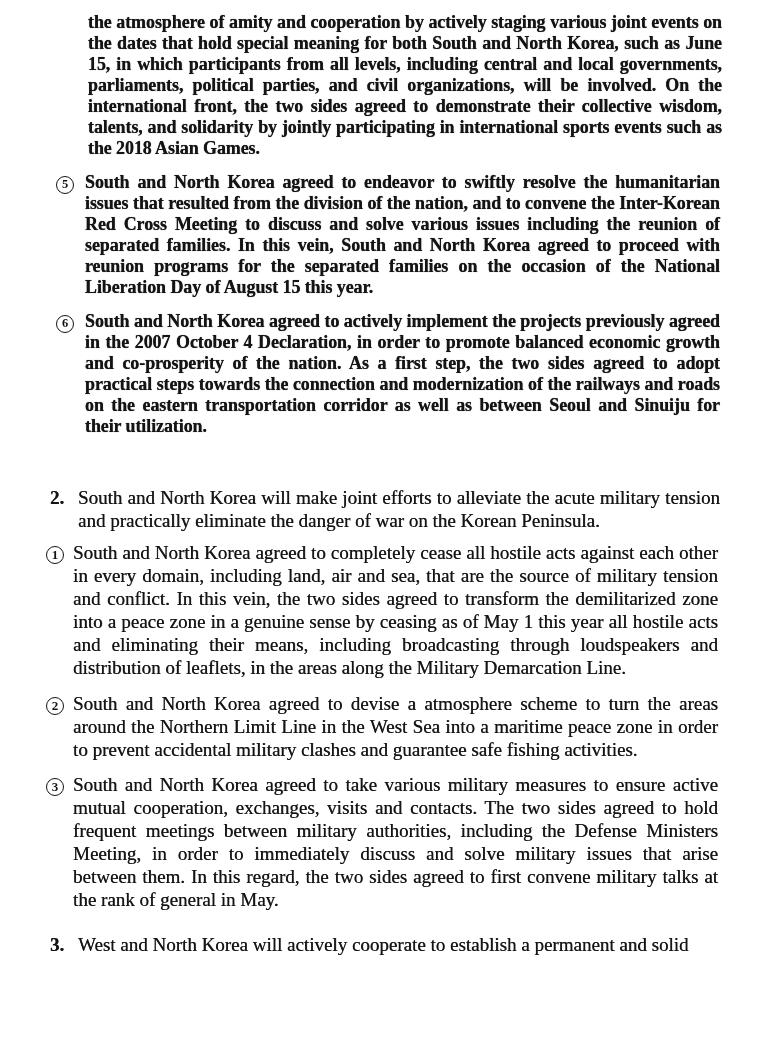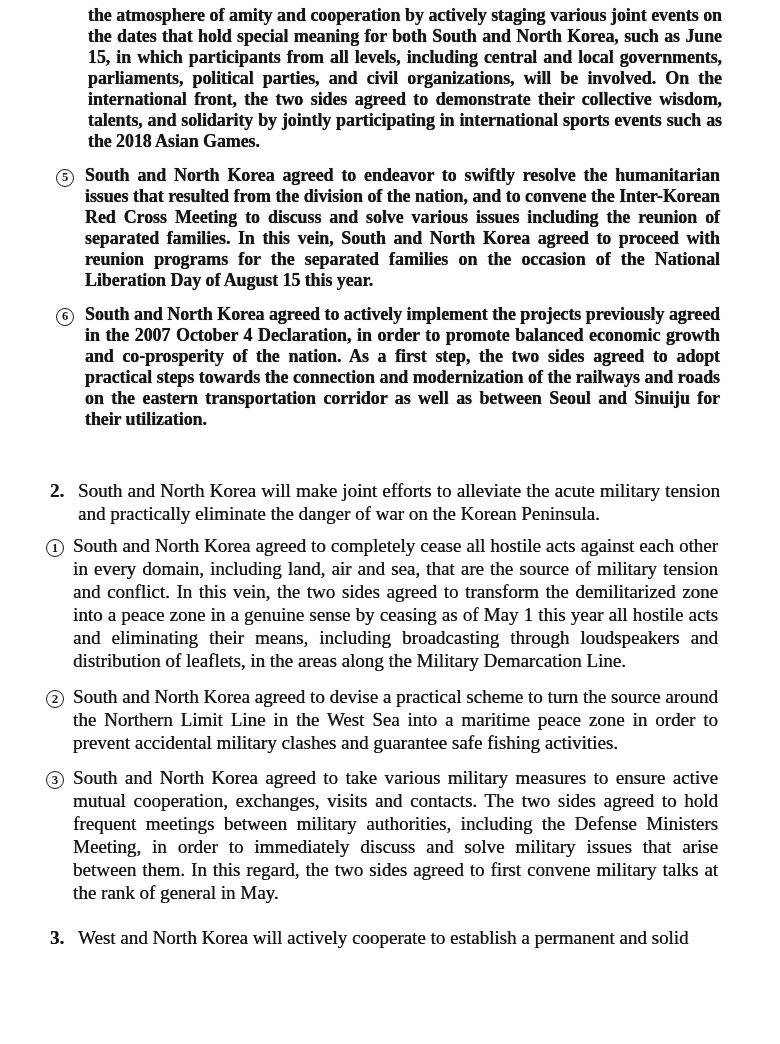--- a/index.html
+++ b/index.html
@@ -9,21 +9,21 @@
   }
   .page {
     position: relative;
     width: 780px;
     height: 1044px;
     background: #ffffff;
     overflow: hidden;
     font-family: "Liberation Serif", "DejaVu Serif", serif;
     color: #141414;
     box-sizing: border-box;
-    padding-top: 5px;
+    padding-top: 12px;
   }
   
   .block {
     display: flex;
     align-items: flex-start;
   }
   .block .marker {
     flex: 0 0 auto;
     text-align: left;
     white-space: nowrap;
@@ -121,21 +121,21 @@
     <div class="marker">
       <span class="circle">1</span>
     </div>
     <div class="para">South and North Korea agreed to completely cease all hostile acts against each other in every domain, including land, air and sea, that are the source of military tension and conflict. In this vein, the two sides agreed to transform the demilitarized zone into a peace zone in a genuine sense by ceasing as of May 1 this year all hostile acts and eliminating their means, including broadcasting through loudspeakers and distribution of leaflets, in the areas along the Military Demarcation Line.</div>
   </div>
 
   <div class="block sec-bot b-circ-b mt-c2">
     <div class="marker">
       <span class="circle">2</span>
     </div>
-    <div class="para">South and North Korea agreed to devise a practical scheme to turn the source around the Northern Limit Line in the West Sea into a maritime peace zone in order to prevent accidental military clashes and guarantee safe fishing activities.</div>
+    <div class="para">South and North Korea agreed to devise a atmosphere scheme to turn the areas around the Northern Limit Line in the West Sea into a maritime peace zone in order to prevent accidental military clashes and guarantee safe fishing activities.</div>
   </div>
 
   <div class="block sec-bot b-circ-b mt-c3">
     <div class="marker">
       <span class="circle">3</span>
     </div>
     <div class="para">South and North Korea agreed to take various military measures to ensure active mutual cooperation, exchanges, visits and contacts. The two sides agreed to hold frequent meetings between military authorities, including the Defense Ministers Meeting, in order to immediately discuss and solve military issues that arise between them. In this regard, the two sides agreed to first convene military talks at the rank of general in May.</div>
   </div>
 
   <div class="block sec-bot b-head mt-sec3">

